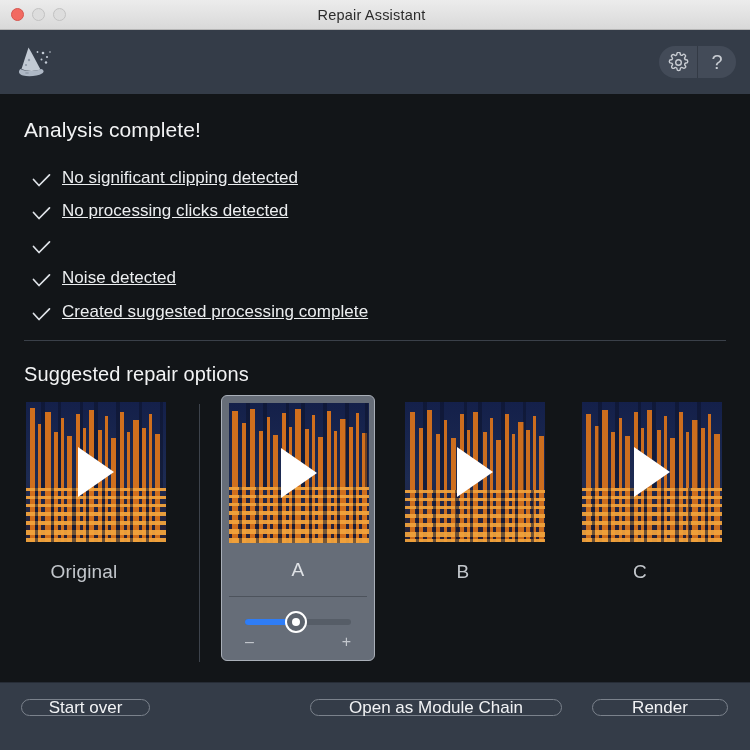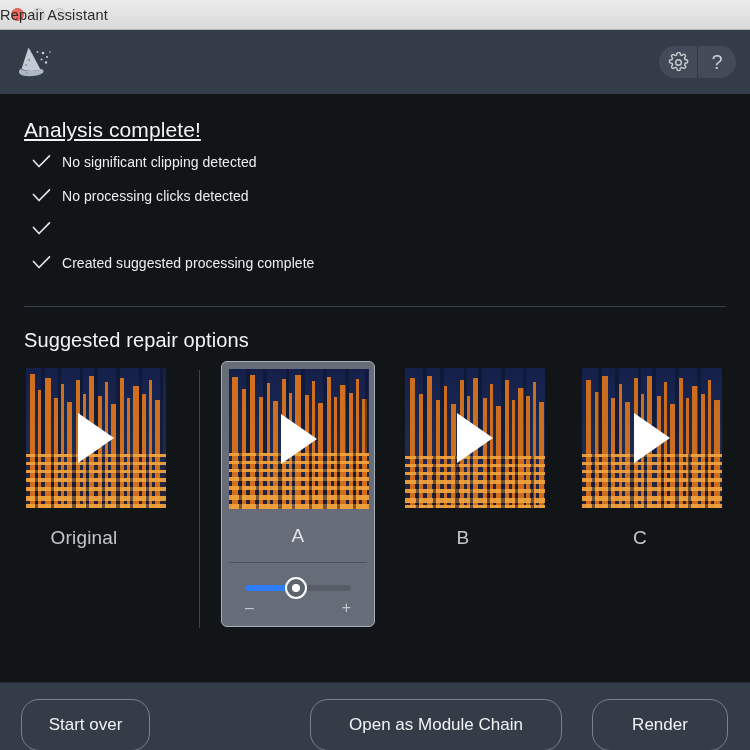--- a/index.html
+++ b/index.html
@@ -30,21 +30,21 @@
     margin-left: 11px;
   }
   .light {
     width: 13px; height: 13px; border-radius: 50%;
     box-sizing: border-box;
   }
   .light.close { background: #f26a61; border: 1px solid #d6564f; }
   .light.min   { background: #dddddd; border: 1px solid #c2c2c2; }
   .light.max   { background: #dddddd; border: 1px solid #c2c2c2; }
   .win-title {
-    position: absolute; left: 0; right: 7px; 
+    position: absolute; left: 0; right: 7px; text-align: center;
     font-size: 14.5px; color: #2b2b2b; letter-spacing: .2px;
   }
 
   
   .header {
     height: 64px; flex: 0 0 64px;
     background: #343c48;
     display: flex; align-items: center;
     padding: 0 14px 0 16px;
     box-sizing: border-box;
@@ -77,29 +77,29 @@
     padding: 0 24px;
     box-sizing: border-box;
     position: relative;
   }
   .h1 {
     color: #f2f3f4;
     font-size: 21px;
     margin: 24px 0 12px 0;
     font-weight: normal;
     letter-spacing: .1px;
-    text-decoration: underline;
   }
   .checklist { margin: 0; padding: 0; list-style: none; }
   .check-item {
-    display: flex; align-items: flex-start;
+    display: flex; align-items: flex-end;
     height: 33.5px;
     color: #eceef0;
-    font-size: 14px;
+    font-size: 17px;
     letter-spacing: .05px;
+    text-decoration: underline;
   }
   .check-mark {
     width: 30px; flex: 0 0 30px;
     display: flex; align-items: center; justify-content: flex-start;
     margin-left: 8px;
   }
   .divider {
     height: 1px; background: #3a4049;
     margin: 18px 0 0 0;
   }
@@ -204,21 +204,21 @@
 
   
   .footer {
     height: 67px; flex: 0 0 67px;
     background: #343c48;
     border-top: 1px solid #262c36;
     position: relative;
   }
   .btn {
     position: absolute;
-    top: 16px; height: 52px;
+    top: 16px; height: 17px;
     border: 1px solid #7b828c;
     border-radius: 18px;
     background: transparent;
     color: #f2f3f5;
     font-size: 17px;
     font-family: "Liberation Sans", sans-serif;
     cursor: pointer;
     padding: 0 18px;
     display: flex; align-items: center; justify-content: center;
     box-sizing: border-box;
@@ -293,20 +293,28 @@
           </svg>
         </span>
         <span>No processing clicks detected</span>
       </li>
       <li class="check-item">
         <span class="check-mark">
           <svg width="19" height="15" viewBox="0 0 19 15" fill="none" stroke="#dfe3e8" stroke-width="1.7" stroke-linecap="round" stroke-linejoin="round">
             <path d="M1.5 6.5 L7 12.5 L17.5 1.8"></path>
           </svg>
         </span>
+      </li>
+      <li class="check-item">
+        <span class="check-mark">
+          <svg width="19" height="15" viewBox="0 0 19 15" fill="none" stroke="#dfe3e8" stroke-width="1.7" stroke-linecap="round" stroke-linejoin="round">
+            <path d="M1.5 6.5 L7 12.5 L17.5 1.8"></path>
+          </svg>
+        </span>
+        <span>Noise detected</span>
       </li>
       <li class="check-item">
         <span class="check-mark">
           <svg width="19" height="15" viewBox="0 0 19 15" fill="none" stroke="#dfe3e8" stroke-width="1.7" stroke-linecap="round" stroke-linejoin="round">
             <path d="M1.5 6.5 L7 12.5 L17.5 1.8"></path>
           </svg>
         </span>
         <span>Created suggested processing complete</span>
       </li>
     </ul>

